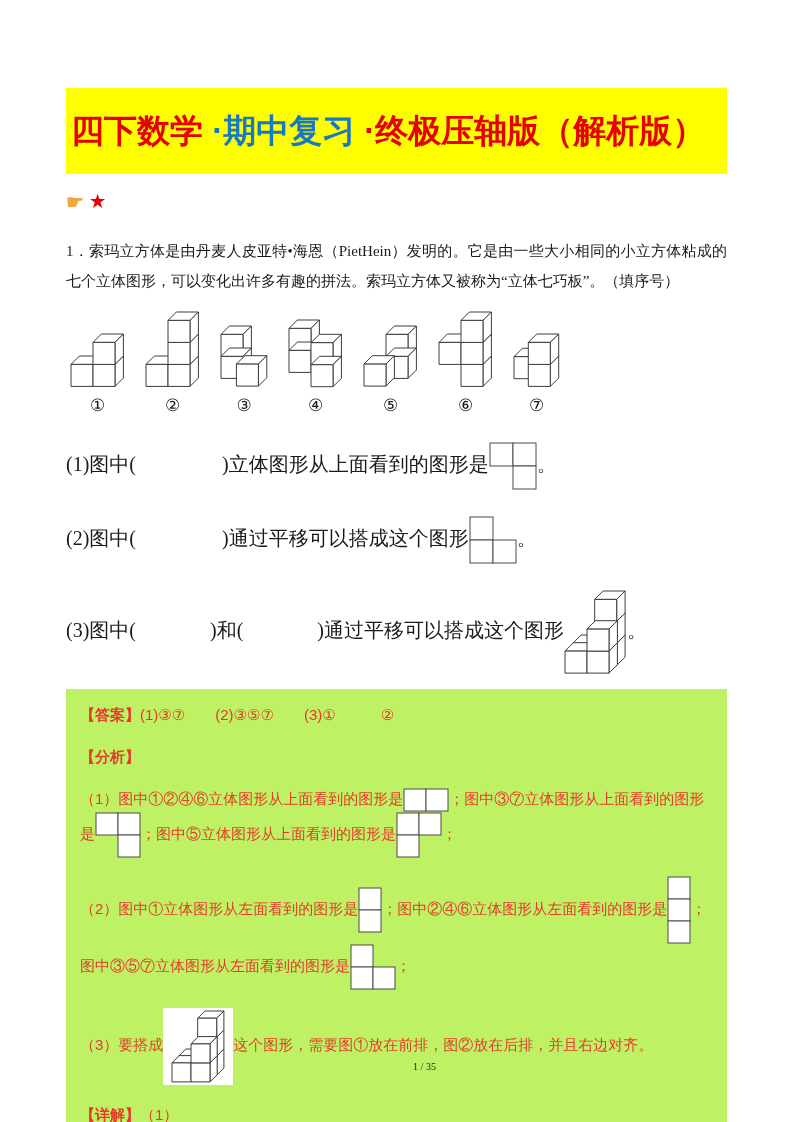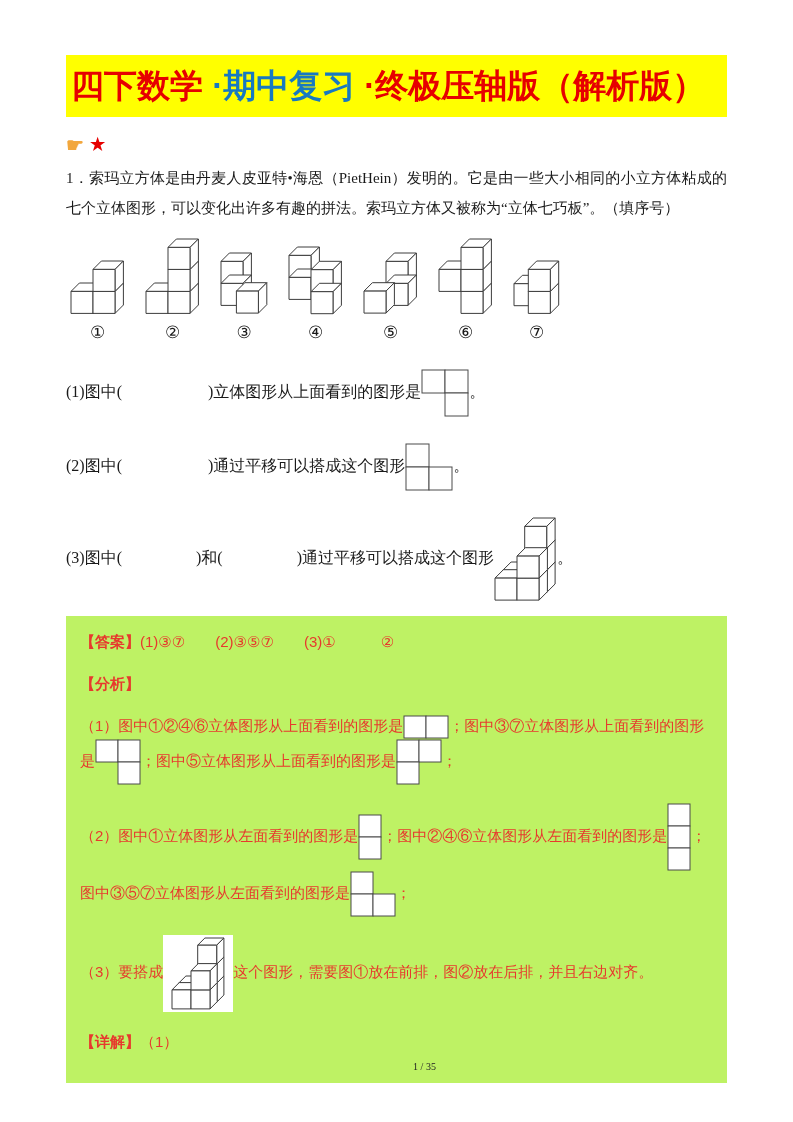--- a/index.html
+++ b/index.html
@@ -1,38 +1,38 @@
 <!DOCTYPE html>
 <html><head>
 <meta charset="utf-8">
 <style>
   html,body{margin:0;padding:0;background:#ffffff;}
   .page{position:relative;width:793px;height:1122px;background:#fff;overflow:hidden;
         font-family:"Liberation Serif", serif;color:#1a1a1a;}
   .content{margin:0 66px;width:661px;}
   
-  .banner{margin-top:55px;background:#ffff00;padding:10px 5px;line-height:42px;
+  .banner{margin-top:88px;background:#ffff00;padding:22px 5px;line-height:42px;
           font-family:"Liberation Sans", sans-serif;font-weight:700;font-size:33px;
           letter-spacing:0px;white-space:nowrap;}
   
   .topic{margin-top:17px;font-family:"Liberation Sans", sans-serif;font-weight:700;
          font-size:16px;display:flex;align-items:center;gap:4px;}
   .pointer{color:#f2a73d;font-size:20px;line-height:1;}
   .star{color:#e60000;font-size:17px;margin-left:2px;}
   
-  .qtext{margin-top:8px;font-size:15px;line-height:30px;text-align:justify;}
+  .qtext{margin-top:24px;font-size:15px;line-height:30px;text-align:justify;}
   
   .figrow{margin-top:10px;display:flex;align-items:flex-end;gap:20px;padding-left:4px;}
   .figcell{display:flex;flex-direction:column;align-items:center;justify-content:flex-end;}
   .figlabel{margin-top:7px;font-size:17px;}
   .cubes polygon,.cubes rect{fill:#ffffff;stroke:#3c3c3c;stroke-width:1;stroke-linejoin:round;}
   .grid2d rect{fill:#ffffff;stroke:#4a4a4a;stroke-width:1;}
   .inlinefig{display:inline-block;vertical-align:middle;line-height:0;}
   
-  .subq{font-size:16px;margin-top:26px;}
+  .subq{font-size:20px;margin-top:26px;}
   .blank{display:inline-block;width:86px;}
   .blank2{display:inline-block;width:74px;}
   
   .ansbox{margin-top:14px;background:#bef264;padding:14px 14px 10px 14px;
           font-family:"Liberation Sans", sans-serif;font-size:15px;color:#e7392d;
           line-height:24px;}
   .ansbox p{margin:0 0 18px 0;}
   .blabel{font-weight:700;}
   .answer-line{white-space:pre-wrap;}
   .patch{background:#ffffff;padding:2px 8px;display:inline-block;vertical-align:middle;line-height:0;}

